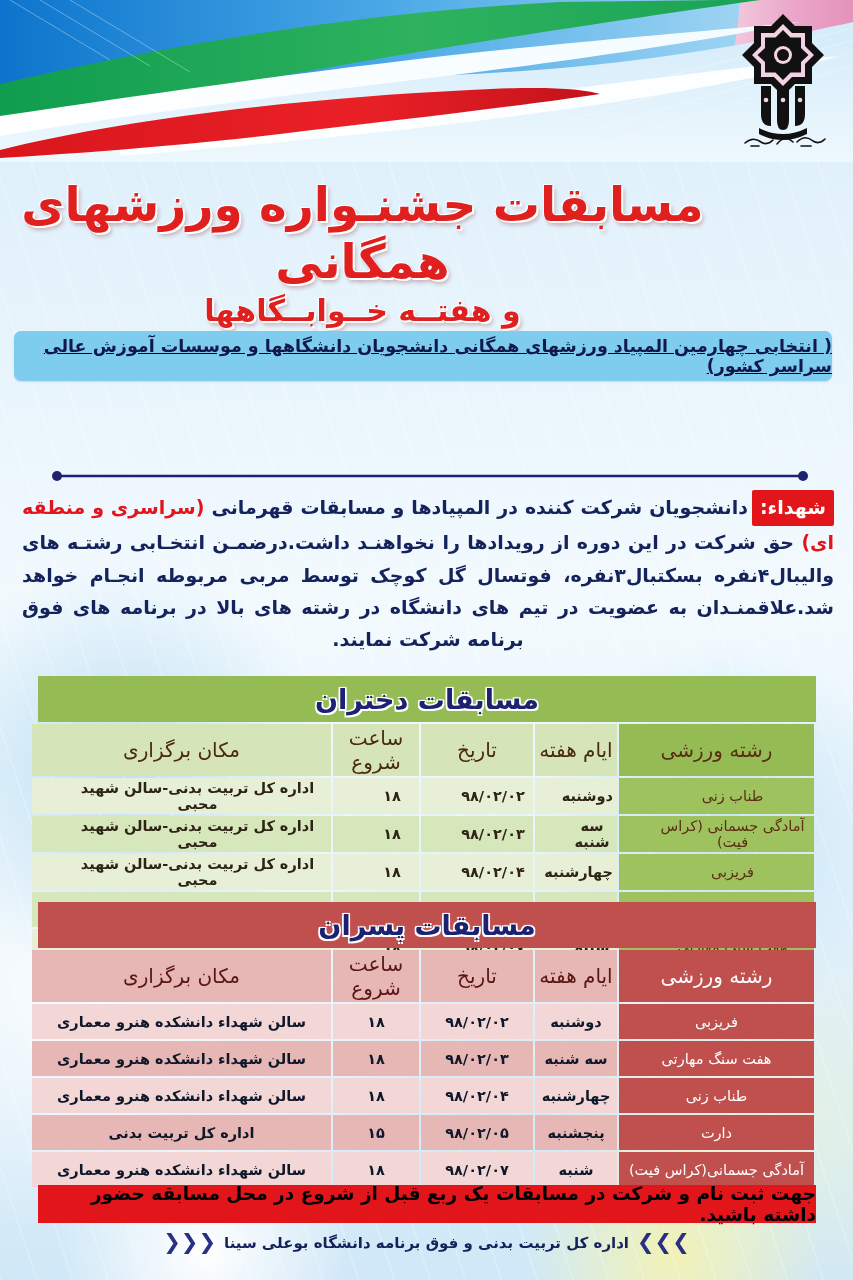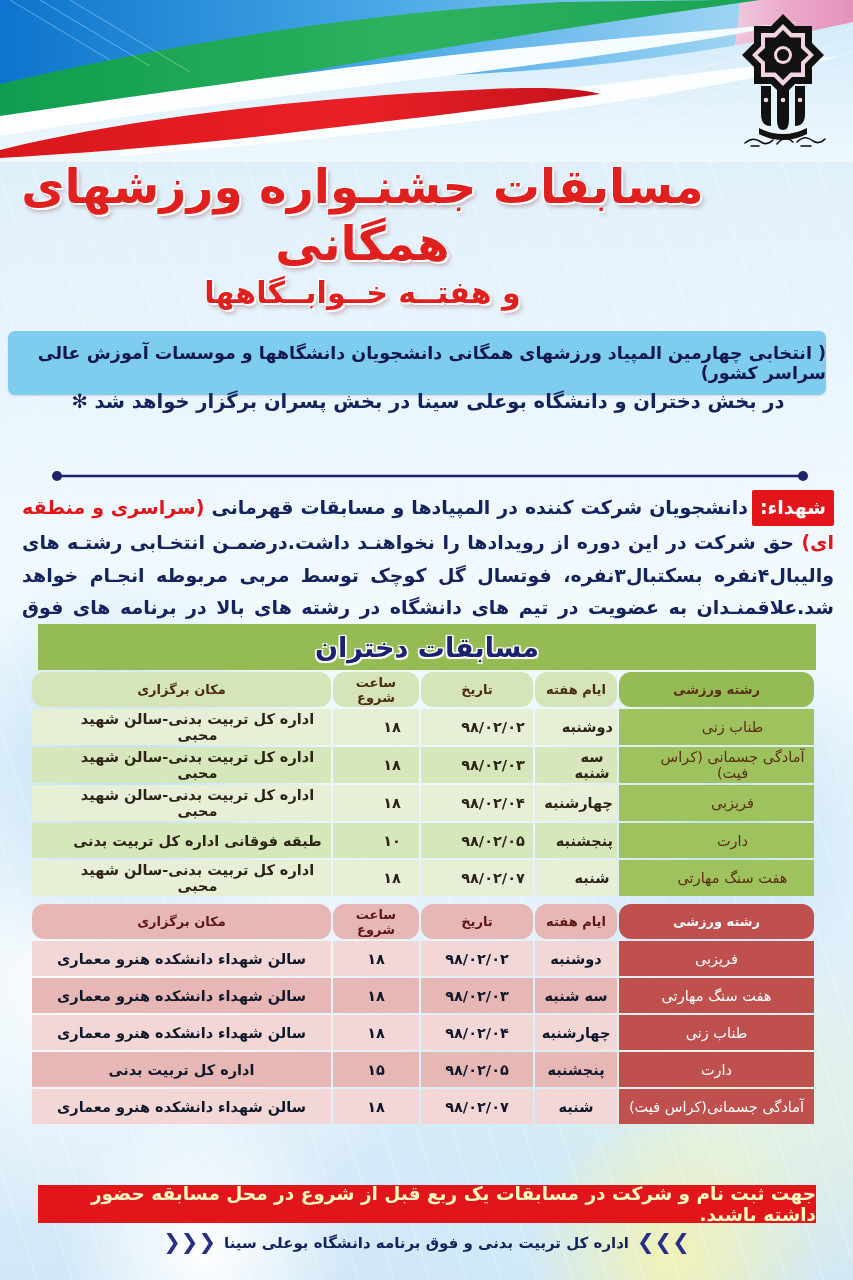--- a/index.html
+++ b/index.html
@@ -45,42 +45,43 @@
     background:linear-gradient(105deg,#1b7fd4 0%,#3fa3e4 22%,#8fd0f2 42%,#d9eefb 62%,#f0c7dc 80%,#e79ec3 100%);
   }
   .hdr-svg { position:absolute; left:0; top:0; }
 
   .logo {
     position:absolute; right:18px; top:8px; width:104px; height:142px;
     z-index:6; pointer-events:none;
   }
 
   
-  .title-wrap { position:absolute; left:0; top:158px; width:725px; text-align:center; z-index:5; }
+  .title-wrap { position:absolute; left:0; top:176px; width:725px; text-align:center; z-index:5; }
   .title-line {
     color:#e01f1f;
     font-weight:bold;
     font-size:47px;
     line-height:1.22;
     letter-spacing:-1px;
     text-shadow:
       2px 2px 0 #ffffff, -1px -1px 0 #ffffff,
       3px 4px 4px rgba(120,0,0,.28);
     direction:rtl;
   }
   .title-line.second { font-size:30px; margin-top:2px; }
 
   
   .subbar {
-    position:absolute; left:8px; top:331px; width:818px; height:64px;
+    position:absolute; left:14px; top:331px; width:818px; height:50px;
     background:#7ecdee;
     border-radius:7px;
     display:flex; align-items:center; justify-content:center;
     box-shadow:0 1px 2px rgba(0,0,0,.12);
     z-index:5;
+    text-decoration:underline;
   }
   .subbar span {
     color:#13184c; font-weight:bold; font-size:17.5px; letter-spacing:-.2px;
   }
 
   
   .host {
     position:absolute; left:28px; top:387px; width:800px;
     text-align:center; color:#14235c; font-weight:bold;
     font-size:19.5px; line-height:1.55; z-index:5;
@@ -98,41 +99,41 @@
   }
   .note-tag {
     display:inline-block; background:#e2161a; color:#fff;
     padding:1px 8px 3px 8px; margin-left:4px; font-size:19px; font-weight:bold;
     border-radius:2px;
   }
   .note-hl { color:#e2161a; }
 
   
   .tbl { position:absolute; left:38px; width:778px; z-index:5; }
-  .tbl-girls { top:624px; }
+  .tbl-girls { top:676px; }
   .tbl-boys  { top:902px; }
 
   .tbl-title {
     height:46px; display:flex; align-items:center; justify-content:center;
     font-size:27px; font-weight:bold; color:#1c2270;
     text-shadow:
       -1.5px -1.5px 0 #fff, 1.5px -1.5px 0 #fff,
       -1.5px  1.5px 0 #fff, 1.5px  1.5px 0 #fff,
        0 0 3px #fff;
     letter-spacing:1px;
   }
   .tbl-girls .tbl-title { background:#95bc54; }
   .tbl-boys  .tbl-title { background:#c0504d; }
 
   table { width:100%; border-collapse:separate; border-spacing:2px; table-layout:fixed; }
   th, td {
     text-align:center; vertical-align:middle;
     font-size:14.5px; height:35px; padding:2px 4px;
   }
-  th { font-weight:bold; font-size:13px;border-radius:12px; }
+  th { font-weight:normal; font-size:20px; }
 
   
   col.c-sport { width:195px; }
   col.c-day   { width:82px; }
   col.c-date  { width:112px; }
   col.c-time  { width:86px; }
   col.c-venue { width:299px; }
 
   
   .tbl-girls th            { background:#d5e5b7; color:#4a2a12; }
@@ -149,21 +150,21 @@
   .tbl-boys tr.alt td      { background:#e6b7b5; }
   .tbl-boys td.c-first     { background:#c0504d; color:#ffffff; font-weight:normal; }
   .tbl-boys tr.alt td.c-first { background:#c0504d; }
 
   
   .foot-red {
     position:absolute; left:38px; top:1185px; width:778px; height:38px;
     background:#e2161a; display:flex; align-items:center; justify-content:center;
     z-index:5;
   }
-  .foot-red span { color:#fef9c3; font-weight:bold; font-size:18.5px; }
+  .foot-red span { color:#000000; font-weight:bold; font-size:18.5px; }
 
   .foot-org {
     position:absolute; left:0; top:1232px; width:853px;
     display:flex; align-items:center; justify-content:center; gap:8px;
     z-index:5;
   }
   .foot-org .txt { color:#14235c; font-weight:bold; font-size:15px; }
   .orn { color:#2a2f86; font-size:21px; line-height:1; }
 </style>
 </head>
@@ -278,21 +279,20 @@
   <div class="title-wrap">
     <div class="title-line">مسابقات جشنـواره ورزشهای همگانی</div>
     <div class="title-line second">و هفتــه خــوابــگاهها</div>
   </div>
 
   <div class="subbar">
     <span>( انتخابی چهارمین المپیاد ورزشهای همگانی دانشجویان دانشگاهها و موسسات آموزش عالی سراسر کشور)</span>
   </div>
 
   <div class="host">
-    <div>در بخش دختران و دانشگاه بوعلی سینا در بخش پسران برگزار خواهد شد ✻</div>
   </div>
 
   <svg class="divider" viewBox="0 0 760 12" preserveAspectRatio="none">
     <line x1="6" y1="6" x2="754" y2="6" stroke="#1e2170" stroke-width="2.4"></line>
     <circle cx="7" cy="6" r="5" fill="#1e2170"></circle>
     <circle cx="753" cy="6" r="5" fill="#1e2170"></circle>
   </svg>
 
   <div class="note">
     <span class="note-tag">شهداء:</span><span>دانشجویان شرکت کننده در المپیادها و مسابقات قهرمانی</span>
@@ -353,20 +353,21 @@
           <td>شنبه</td>
           <td>۹۸/۰۲/۰۷</td>
           <td>۱۸</td>
           <td>اداره کل تربیت بدنی-سالن شهید محبی</td>
         </tr>
       </tbody>
     </table>
   </div>
 
   <div class="tbl tbl-boys">
+    <div class="tbl-title">مسابقات پسران</div>
     <table>
       <colgroup>
         <col class="c-sport">
           <col class="c-day">
           <col class="c-date">
           <col class="c-time">
           <col class="c-venue">
       </colgroup>
       <thead>
         <tr>

